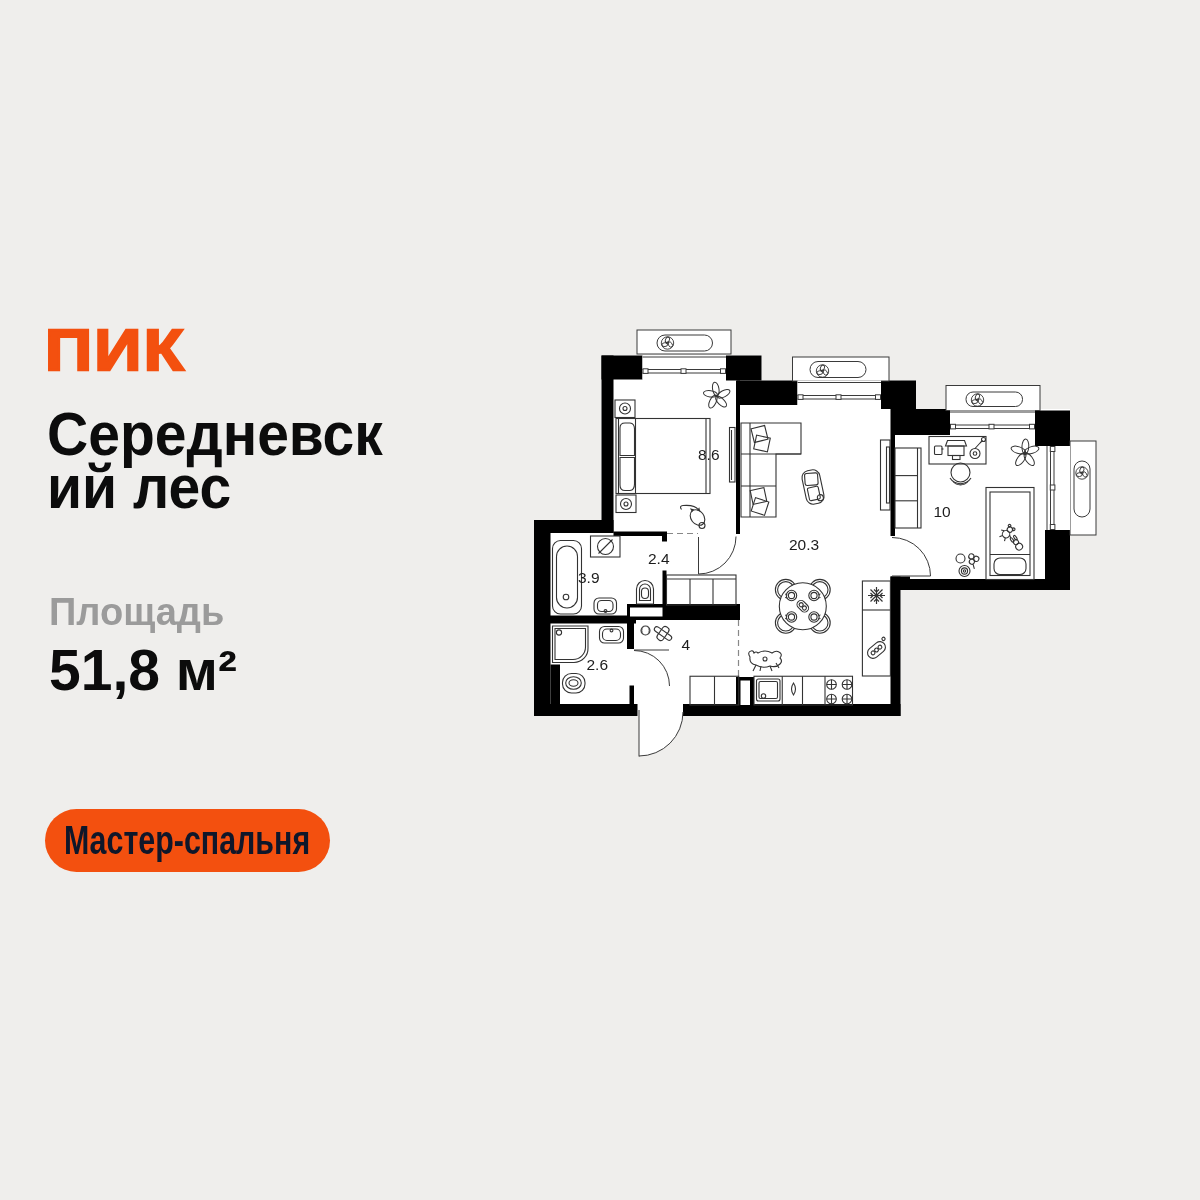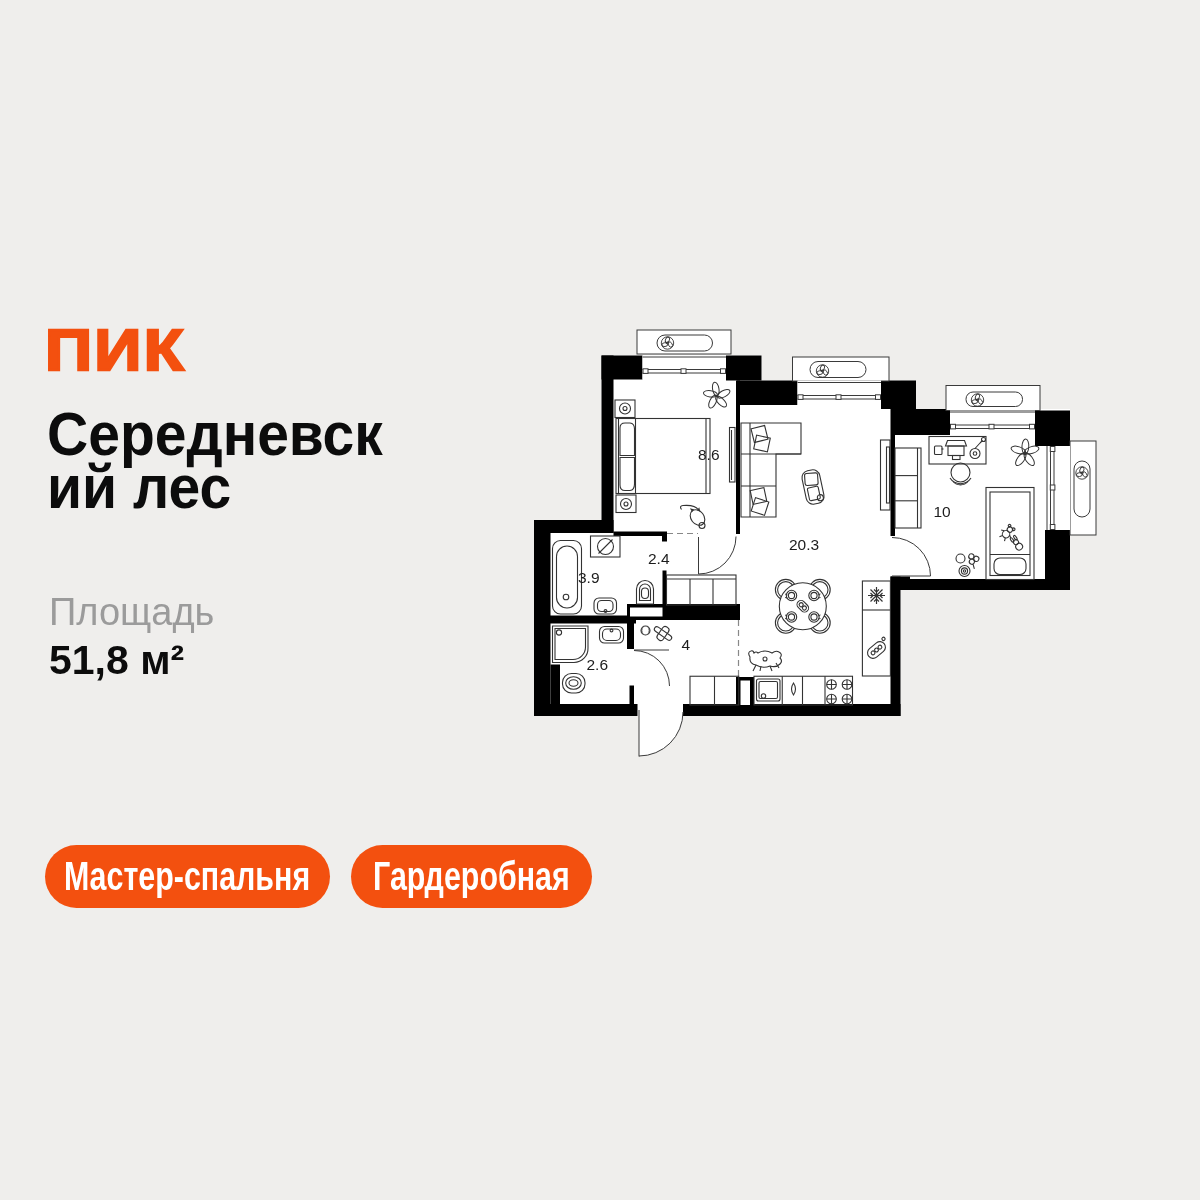--- a/index.html
+++ b/index.html
@@ -4,42 +4,39 @@
 <style>
   html,body{margin:0;padding:0;}
   *{-webkit-font-smoothing:antialiased;}
   body{width:1200px;height:1200px;background:#efeeec;position:relative;overflow:hidden;
        font-family:"Liberation Sans", sans-serif;}
   .logo{position:absolute;left:45px;top:316px;color:#f3500f;font-weight:bold;
         font-size:58px;letter-spacing:2px;-webkit-text-stroke:2.4px #f3500f;
         transform:scaleX(1.13);transform-origin:left top;}
   .title{position:absolute;left:47px;top:407px;color:#0c0c0c;font-weight:bold;
          font-size:62px;line-height:53px;letter-spacing:0px;transform:scaleX(0.92);transform-origin:left top;}
-  .arealbl{position:absolute;left:49px;top:591px;color:#9b9b9b;font-size:38px;font-weight:normal;}
-  .areaval{position:absolute;left:49px;top:637px;color:#0c0c0c;font-size:41px;font-weight:bold;}
+  .arealbl{position:absolute;left:49px;top:591px;color:#9b9b9b;font-size:38px;font-weight:bold;}
+  .areaval{position:absolute;left:49px;top:637px;color:#0c0c0c;font-size:57px;font-weight:bold;}
   .btnrow{position:absolute;left:45px;top:809px;display:flex;gap:21px;}
-  .btn{height:63px;border-radius:32px;background:#f3500f;color:#ffffff;font-weight:bold;
+  .btn{height:63px;border-radius:32px;background:#f3500f;color:#0f172a;font-weight:bold;
        font-size:40px;display:flex;align-items:center;justify-content:center;
-       white-space:nowrap;box-sizing:border-box;margin-top:36px;}
+       white-space:nowrap;box-sizing:border-box;}
   .btn span{display:inline-block;transform:scaleX(0.76);transform-origin:center;}
   .b1{width:285px}.b2{width:241px}.b3{width:252px}
   svg{position:absolute;left:0;top:0;}
 </style>
 </head>
 <body>
 <div class="logo">ПИК</div>
 <div class="title">Середневск<br>ий лес</div>
 <div class="arealbl">Площадь</div>
 <div class="areaval">51,8 м²</div>
 <div class="btnrow">
   <div class="btn b1">
       <span>Мастер-спальня</span>
-    </div>
-  <div class="btn b2">
-      <span>Гардеробная</span>
     </div>
 </div>
 <svg width="1200" height="1200" viewBox="0 0 1200 1200">
 <g fill="#ffffff">
   <rect x="601.5" y="355.5" width="160" height="178"></rect>
   <rect x="736" y="380.5" width="164.5" height="335.5"></rect>
   <rect x="890.5" y="409" width="179.5" height="181"></rect>
   <rect x="534" y="520" width="206" height="196"></rect>
 </g>
 <g fill="#000000">

